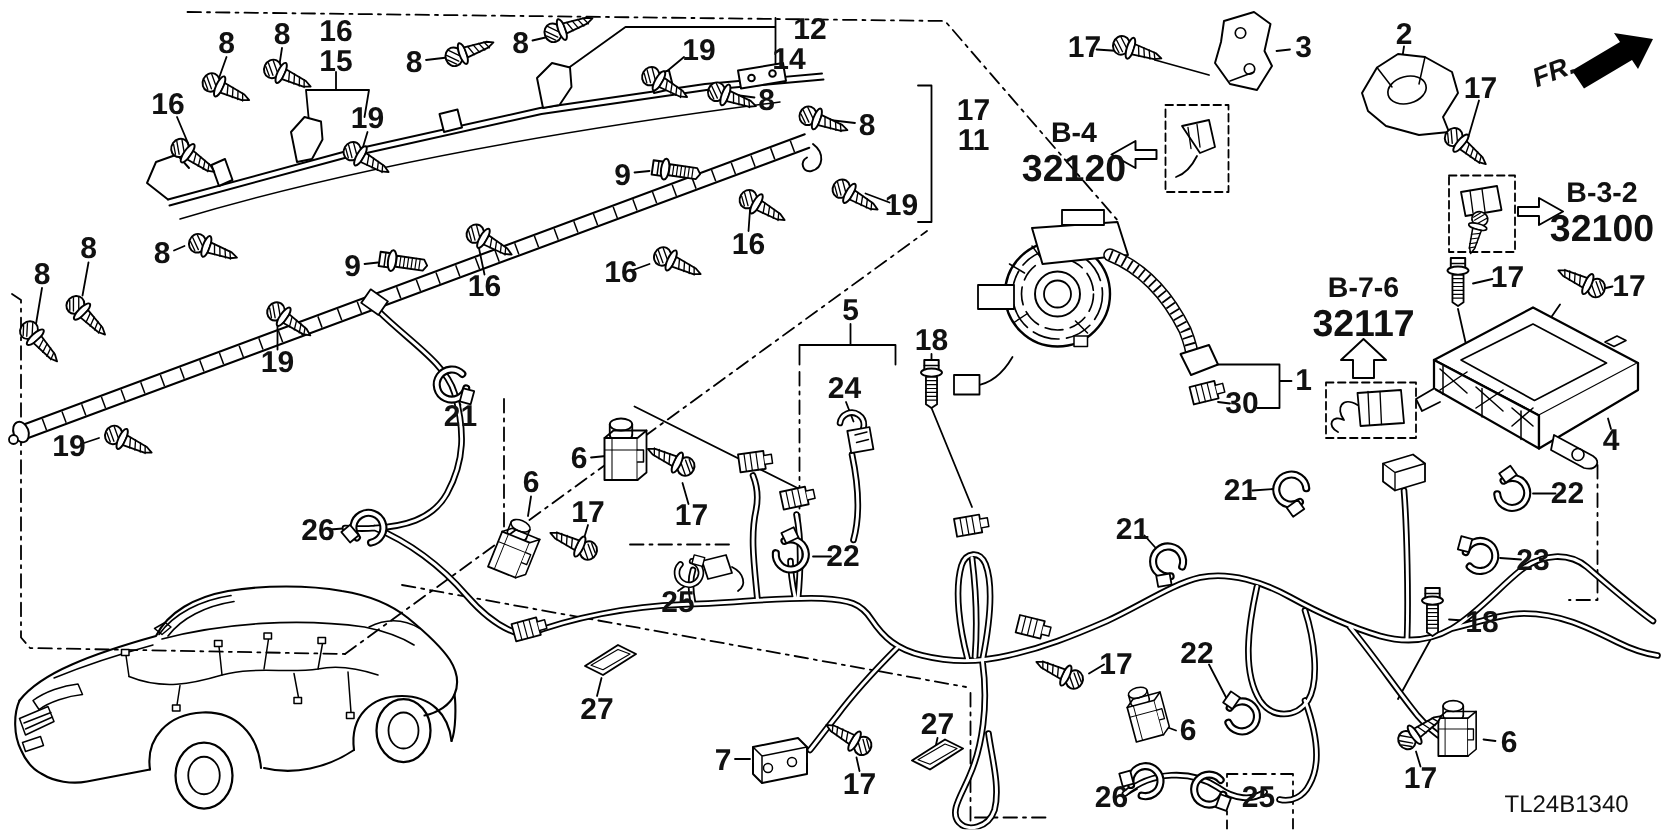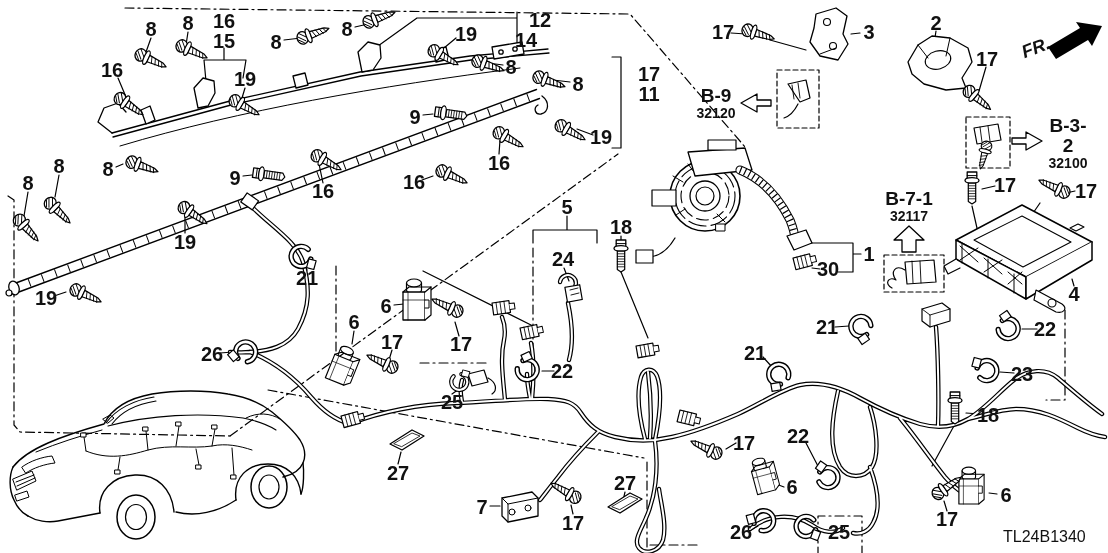--- a/index.html
+++ b/index.html
@@ -3,21 +3,21 @@
 <meta charset="utf-8">
 <style>
   html,body{margin:0;padding:0;background:#fff;}
   #stage{position:relative;width:1108px;height:553px;background:#fff;overflow:hidden;
          font-family:"Liberation Sans",sans-serif;color:#111;}
   #art{position:absolute;left:0;top:0;}
   .callout{position:absolute;transform:translate(-50%,-50%);font-size:20px;font-weight:700;
            line-height:1;white-space:nowrap;}
   .ref{position:absolute;transform:translate(-50%,-50%);text-align:center;font-weight:700;line-height:1.05;}
   .ref .l1{display:block;font-size:19px;}
-  .ref .l2{display:block;font-size:14px;}
+  .ref .l2{display:block;font-size:25px;}
   .fr{position:absolute;font-weight:700;font-style:italic;font-size:18px;
       transform:translate(-50%,-50%) rotate(-21deg);}
   .code{position:absolute;font-size:16px;}
 </style>
 </head>
 <body>
 
 <div id="stage">
 <svg id="art" width="1108" height="553" viewBox="0 0 1108 553" fill="none" stroke-linecap="round" stroke-linejoin="round">
   <defs>
@@ -403,27 +403,27 @@
       <div class="callout" style="left: 988px; top: 415px;">18</div>
       <div class="callout" style="left: 562px; top: 371px;">22</div>
       <div class="callout" style="left: 452px; top: 402px;">25</div>
       <div class="callout" style="left: 398px; top: 473px;">27</div>
       <div class="callout" style="left: 482px; top: 507px;">7</div>
       <div class="callout" style="left: 573px; top: 523px;">17</div>
       <div class="callout" style="left: 625px; top: 483px;">27</div>
       <div class="callout" style="left: 741px; top: 532px;">26</div>
       <div class="callout" style="left: 839px; top: 532px;">25</div>
       <div class="ref" style="left: 716px; top: 103px;">
-        <span class="l1">B-9</span>
+        <span class="l1">B-4</span>
         <span class="l2">32120</span>
       </div>
       <div class="ref" style="left: 1068px; top: 143px;">
         <span class="l1">B-3-2</span>
         <span class="l2">32100</span>
       </div>
       <div class="ref" style="left: 909px; top: 206px;">
-        <span class="l1">B-7-1</span>
+        <span class="l1">B-7-6</span>
         <span class="l2">32117</span>
       </div>
     </div>
 <div class="fr" style="left:1036px;top:48px;">FR.</div>
 <div class="code" style="left:1003px;top:528px;">TL24B1340</div>
 </div>
 
 </body></html>

